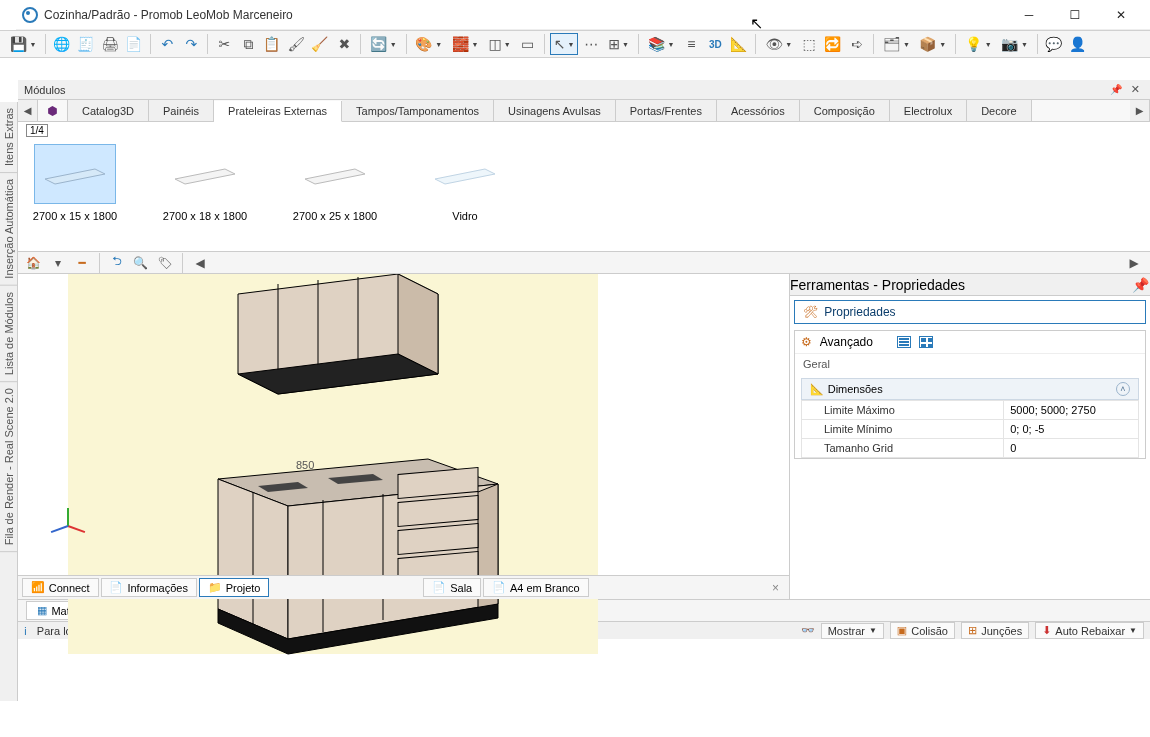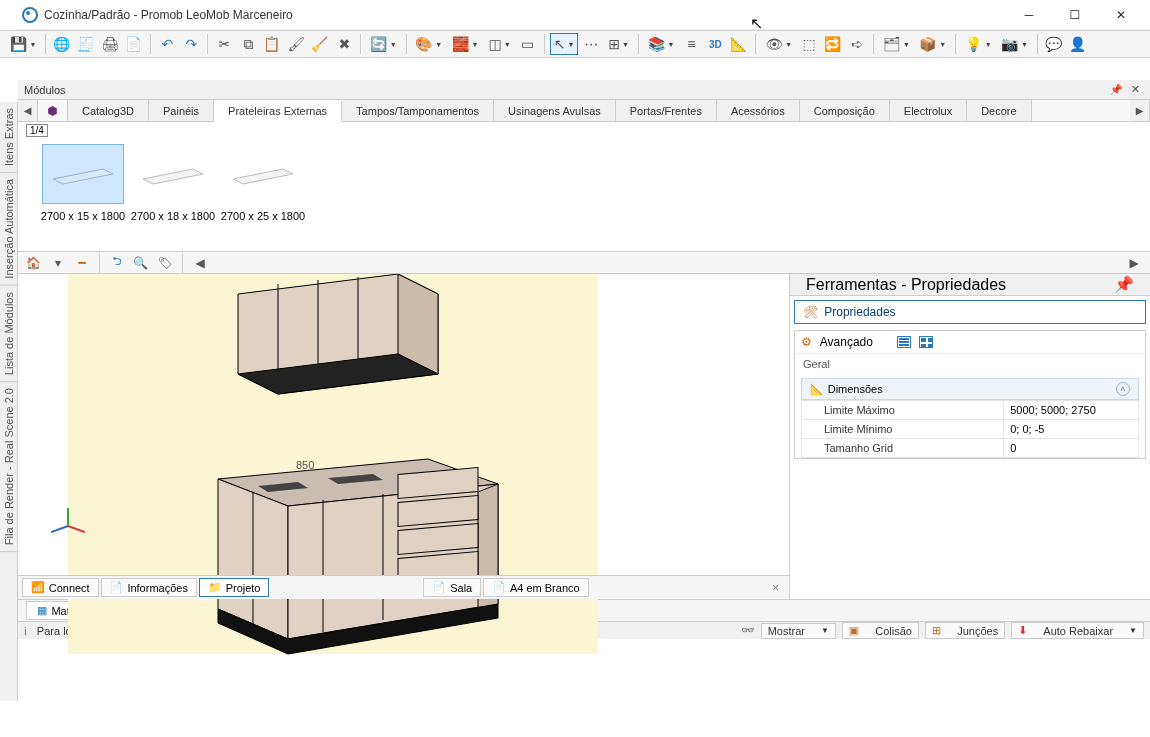--- a/index.html
+++ b/index.html
@@ -39,21 +39,21 @@
 .mod-tab-row { height:22px; display:flex; align-items:stretch; background:#f8f8f8; border-bottom:1px solid #ccc;}
 .mod-nav { width:20px; display:flex; align-items:center; justify-content:center; border-right:1px solid #ccc; font-size:10px; color:#555; background:#f0f0f0;}
 .mod-icon-tab { width:30px; display:flex; align-items:center; justify-content:center; border-right:1px solid #ccc;}
 .mod-tab { padding:0 14px; display:flex; align-items:center; border-right:1px solid #ccc; font-size:11px; color:#333; background:#f0f0f0; }
 .mod-tab.active { background:#fff; border-bottom:1px solid #fff; position:relative; top:1px;}
 .mod-tab-row .spacer { flex:1; }
 
 
 .thumb-area { height:130px; background:#fff; position:relative; border-bottom:1px solid #ccc; padding:4px 8px;}
 .page-badge { position:absolute; top:2px; left:8px; border:1px solid #888; background:#fff; padding:0 3px; font-size:10px;}
-.thumbs { display:flex; margin-top:18px; margin-left:12px;}
+.thumbs { display:flex; gap:40px; margin-top:18px; margin-left:4px;}
 .thumb-item { width:90px; text-align:center; font-size:11px; }
 .thumb-item.selected .thumb-box { background:#cfe8ff; border:1px solid #7ab7e8;}
 .thumb-box { width:82px; height:60px; margin:0 auto 6px; display:flex; align-items:center; justify-content:center; }
 .shelf-svg { width:70px; height:40px; }
 
 
 .mini-toolbar { height:22px; border-bottom:1px solid #ccc; background:#f5f5f5; display:flex; align-items:center; padding:0 6px; gap:4px;}
 .mini-toolbar .scroll-right { margin-left:auto; }
 .mbtn { width:20px; height:18px; display:flex; align-items:center; justify-content:center; font-size:12px; color:#555;}
 
@@ -73,21 +73,21 @@
 .gizmo .axz { background:#36c; transform:rotate(160deg);}
 
 
 .vp-tabs { position:absolute; left:0; right:0; bottom:0; height:24px; border-top:1px solid #ccc; display:flex; align-items:center; background:#f5f5f5; gap:2px; padding:0 4px;}
 .vp-tab { padding:2px 8px; border:1px solid #ccc; background:#fafafa; display:flex; align-items:center; gap:4px; font-size:11px;}
 .vp-tab.active { background:#fff; border-color:#2a7ab9;}
 .vp-tab .ico { font-size:11px; }
 .vp-tabs .close { margin-left:auto; padding:0 6px; color:#888;}
 
 
-.props-header { height:22px; background:#f0f0f0; border-bottom:1px solid #ccc; display:flex; align-items:center; padding:0 16px; font-size:16px;}
+.props-header { height:22px; background:#f0f0f0; border-bottom:1px solid #ccc; display:flex; align-items:center; padding:0 0; font-size:14px;}
 .props-btn { margin:4px; border:1px solid #2a7ab9; padding:4px 8px; display:flex; align-items:center; gap:6px; font-size:12px; color:#0b3d6b; background:#fff;}
 .props-section { border:1px solid #ccc; margin:2px 4px; padding:0; }
 .adv-hdr { padding:4px 6px; display:flex; align-items:center; gap:8px; border-bottom:1px solid #eee;}
 .adv-hdr .view-ico { width:14px; height:12px; border:1px solid #2a7ab9; display:inline-block;}
 .adv-hdr .view-ico.list::before { content:""; display:block; margin:1px; height:2px; background:#2a7ab9; box-shadow:0 3px 0 #2a7ab9, 0 6px 0 #2a7ab9;}
 .adv-hdr .view-ico.grid { background:linear-gradient(#2a7ab9,#2a7ab9) 1px 1px/5px 4px no-repeat, linear-gradient(#2a7ab9,#2a7ab9) 8px 1px/5px 4px no-repeat, linear-gradient(#2a7ab9,#2a7ab9) 1px 7px/5px 4px no-repeat, linear-gradient(#2a7ab9,#2a7ab9) 8px 7px/5px 4px no-repeat;}
 .geral-tab { padding:4px 8px; font-size:11px; color:#555;}
 .group-hdr { background:#eef3f8; border:1px solid #cdd8e4; margin:4px 6px 0; padding:3px 8px; display:flex; align-items:center; font-size:11px;}
 .group-hdr .collapse { margin-left:auto; width:14px; height:14px; border:1px solid #9bb4cc; border-radius:50%; display:flex; align-items:center; justify-content:center; font-size:9px; color:#5b7a99;}
 .prop-table { width:calc(100% - 12px); margin:0 6px; border-collapse:collapse; font-size:11px;}
@@ -95,21 +95,21 @@
 .prop-table td:first-child { padding-left:22px; color:#333; width:60%; }
 .props-panel .filler { flex:1; }
 
 
 .bottom-tabs { height:22px; border-top:1px solid #ccc; background:#f5f5f5; display:flex; align-items:center; padding:0 8px;}
 .bottom-tab { padding:2px 10px; border:1px solid #ccc; background:#fff; display:flex; align-items:center; gap:4px; font-size:11px;}
 
 
 .statusbar { height:18px; background:#f0f0f0; border-top:1px solid #ccc; display:flex; align-items:center; padding:0 6px; font-size:11px; color:#333; gap:10px;}
 .statusbar .status-right { margin-left:auto; display:flex; gap:6px; align-items:center;}
-.status-btn { border:1px solid #ccc; background:#fafafa; padding:1px 6px; display:flex; align-items:center; gap:16px; font-size:11px;}
+.status-btn { border:1px solid #ccc; background:#fafafa; padding:1px 6px; display:flex; align-items:center; gap:4px; font-size:11px;}
 .status-btn .tri { font-size:8px;}
 
 .layout-root { position:relative; width:1150px; height:737px; }
 .content-col { position:absolute; left:18px; top:80px; right:0; bottom:0; display:flex; flex-direction:column;}
 
 
 .cab-svg { position:absolute; left:180px; top:0; }
 </style>
 </head>
 <body>
@@ -238,20 +238,28 @@
             </div>
           <div>2700 x 18 x 1800</div>
         </div>
         <div class="thumb-item">
           <div class="thumb-box">
               <svg class="shelf-svg" viewBox="0 0 70 40">
                 <polygon points="5,25 55,15 65,20 15,30" fill="#f4f4f4" stroke="#bbb"></polygon>
               </svg>
             </div>
           <div>2700 x 25 x 1800</div>
+        </div>
+        <div class="thumb-item">
+          <div class="thumb-box">
+              <svg class="shelf-svg" viewBox="0 0 70 40">
+                <polygon points="5,25 55,15 65,20 15,30" fill="#eef6fb" stroke="#c0d4e4"></polygon>
+              </svg>
+            </div>
+          <div>Vidro</div>
         </div>
       </div>
     </div>
 
     <div class="mini-toolbar">
       <div class="mbtn">🏠</div>
       <div class="mbtn">▾</div>
       <div class="mbtn" style="color:#c76b1e;">━</div>
       <div class="tsep"></div>
       <div class="mbtn" style="color:#2a7ab9;">⮌</div>

